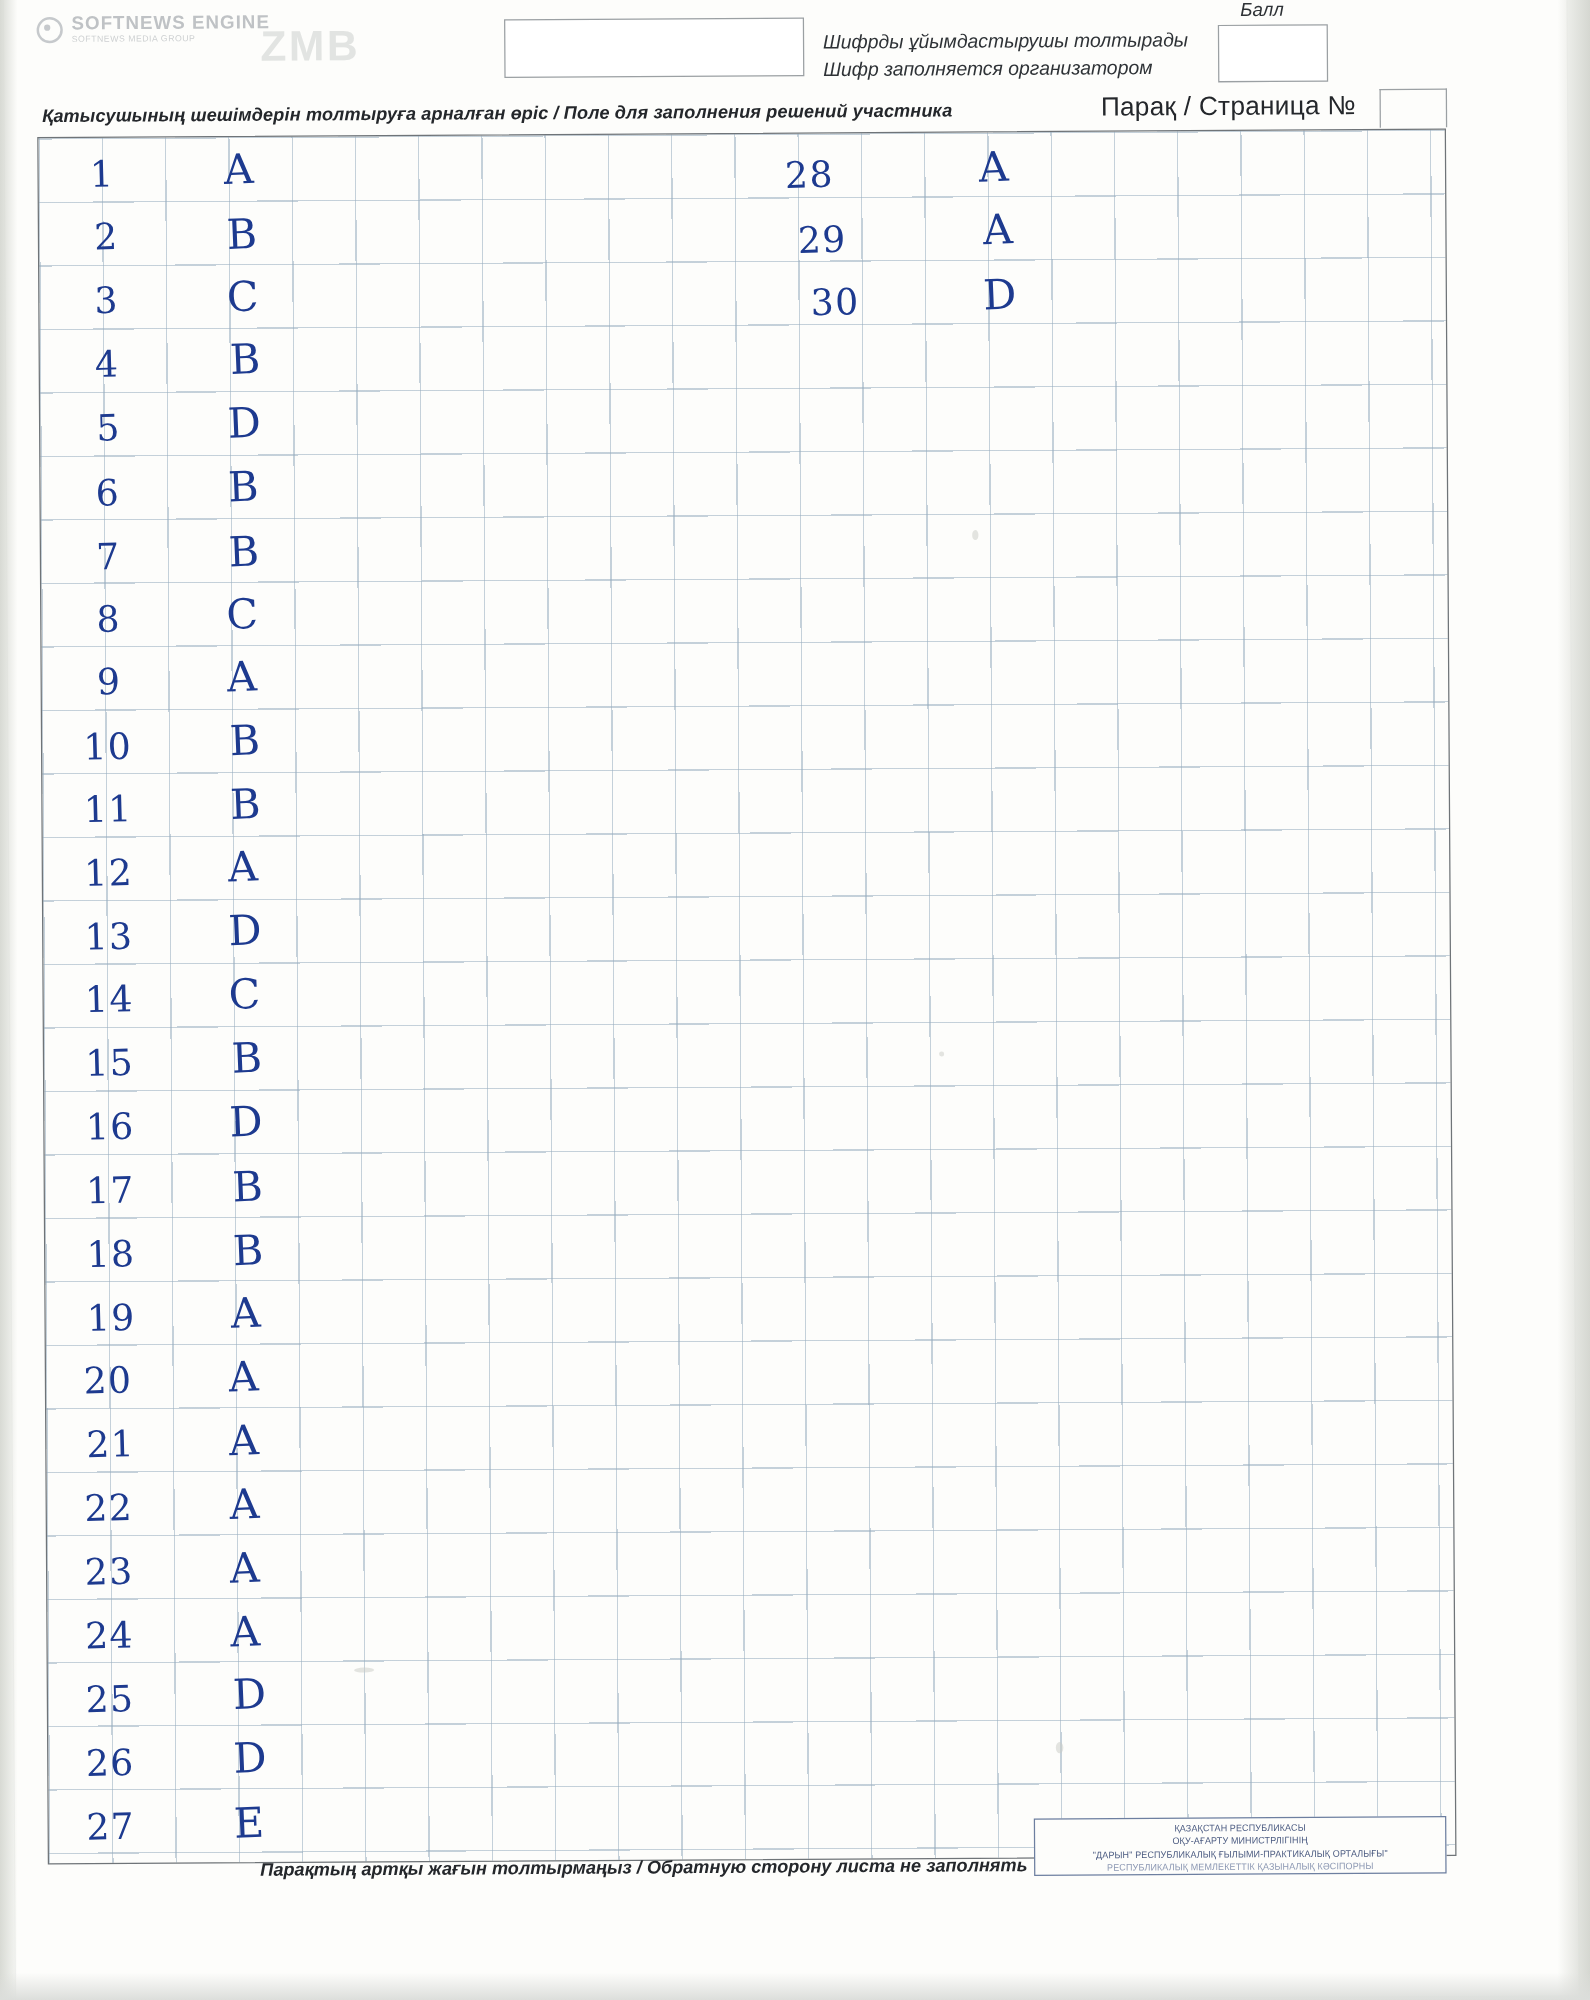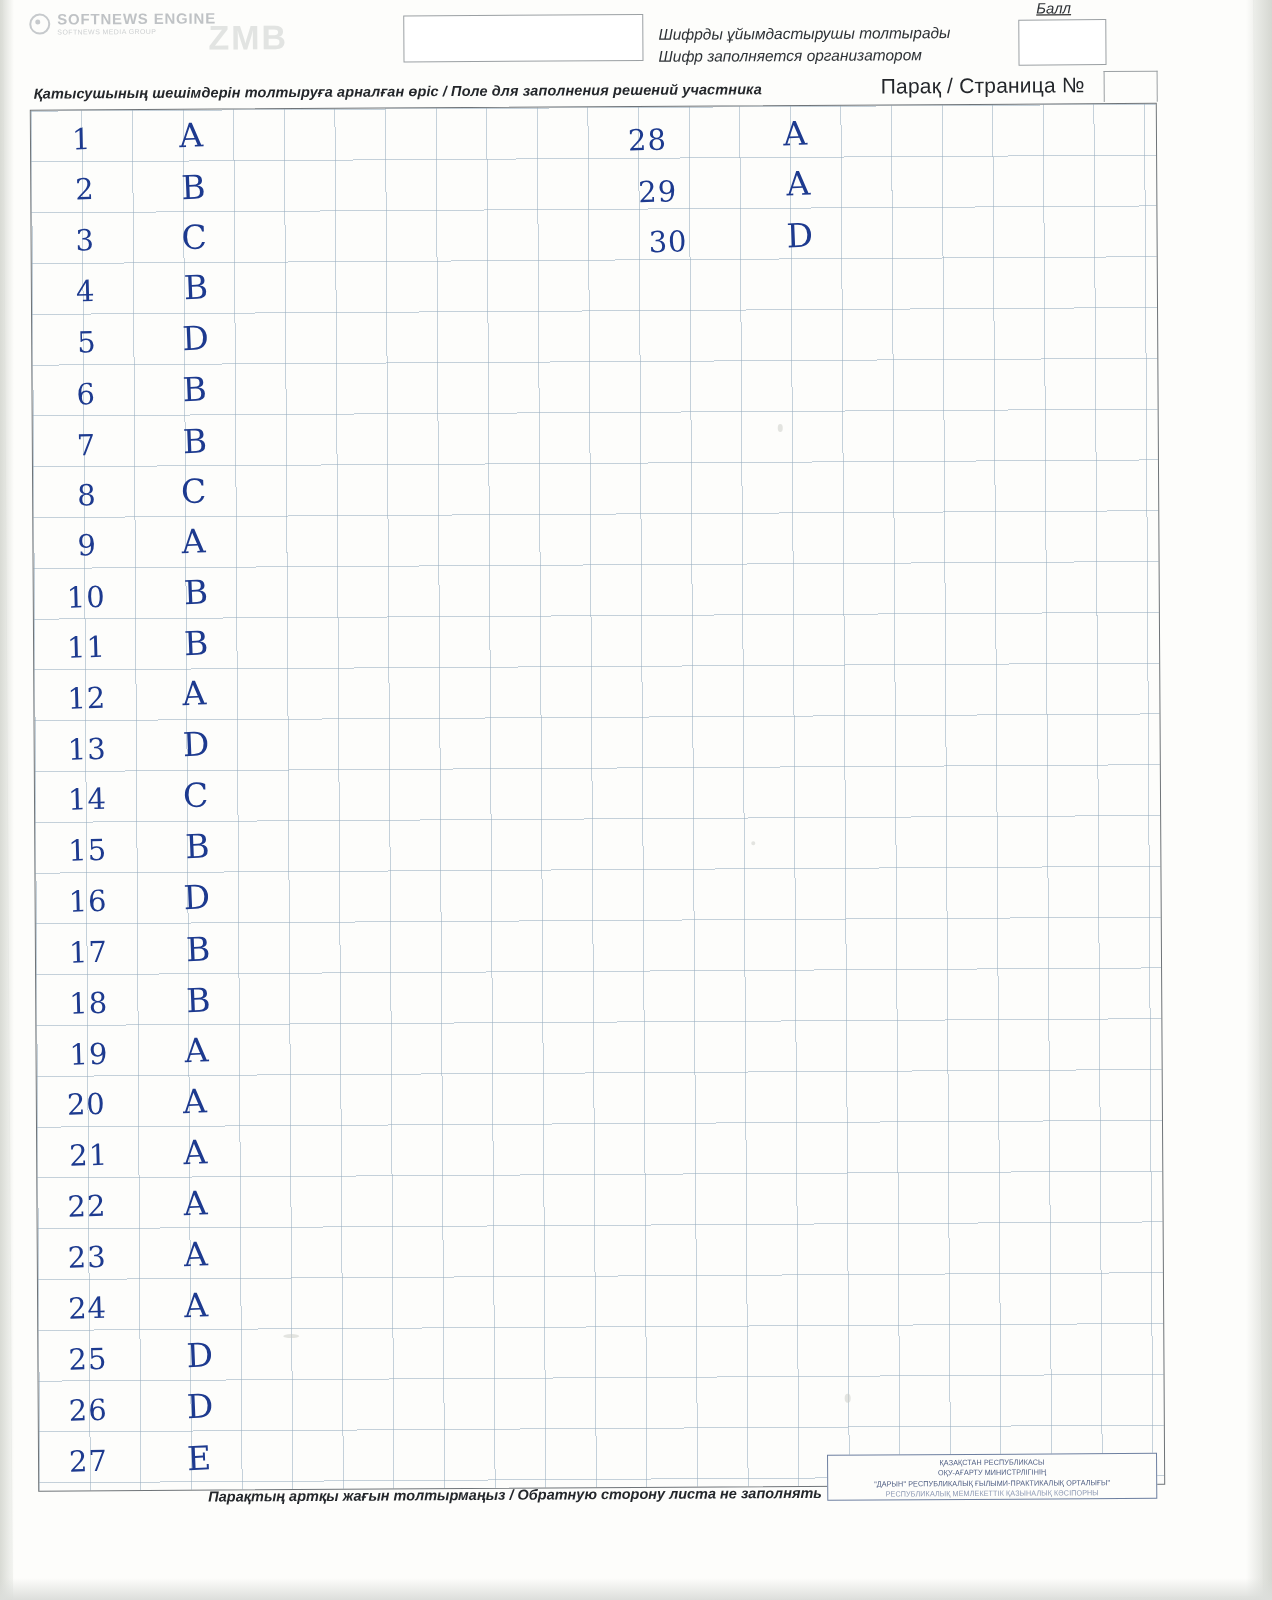--- a/index.html
+++ b/index.html
@@ -108,23 +108,22 @@
     position: absolute;
     left: 655px;
     top: 30px;
     font-size: 15.5px;
     font-style: italic;
     color: #2e3236;
     line-height: 1.45;
   }
   .ball-wrap {
     position: absolute;
-    left: 1015px;
+    left: 971px;
     top: 8px;
-    text-decoration: underline;
   }
   .ball-label {
     font-size: 15px;
     font-style: italic;
     color: #2e3236;
     margin-left: 18px;
   }
   .ball-box {
     margin-top: 3px;
     width: 86px;

